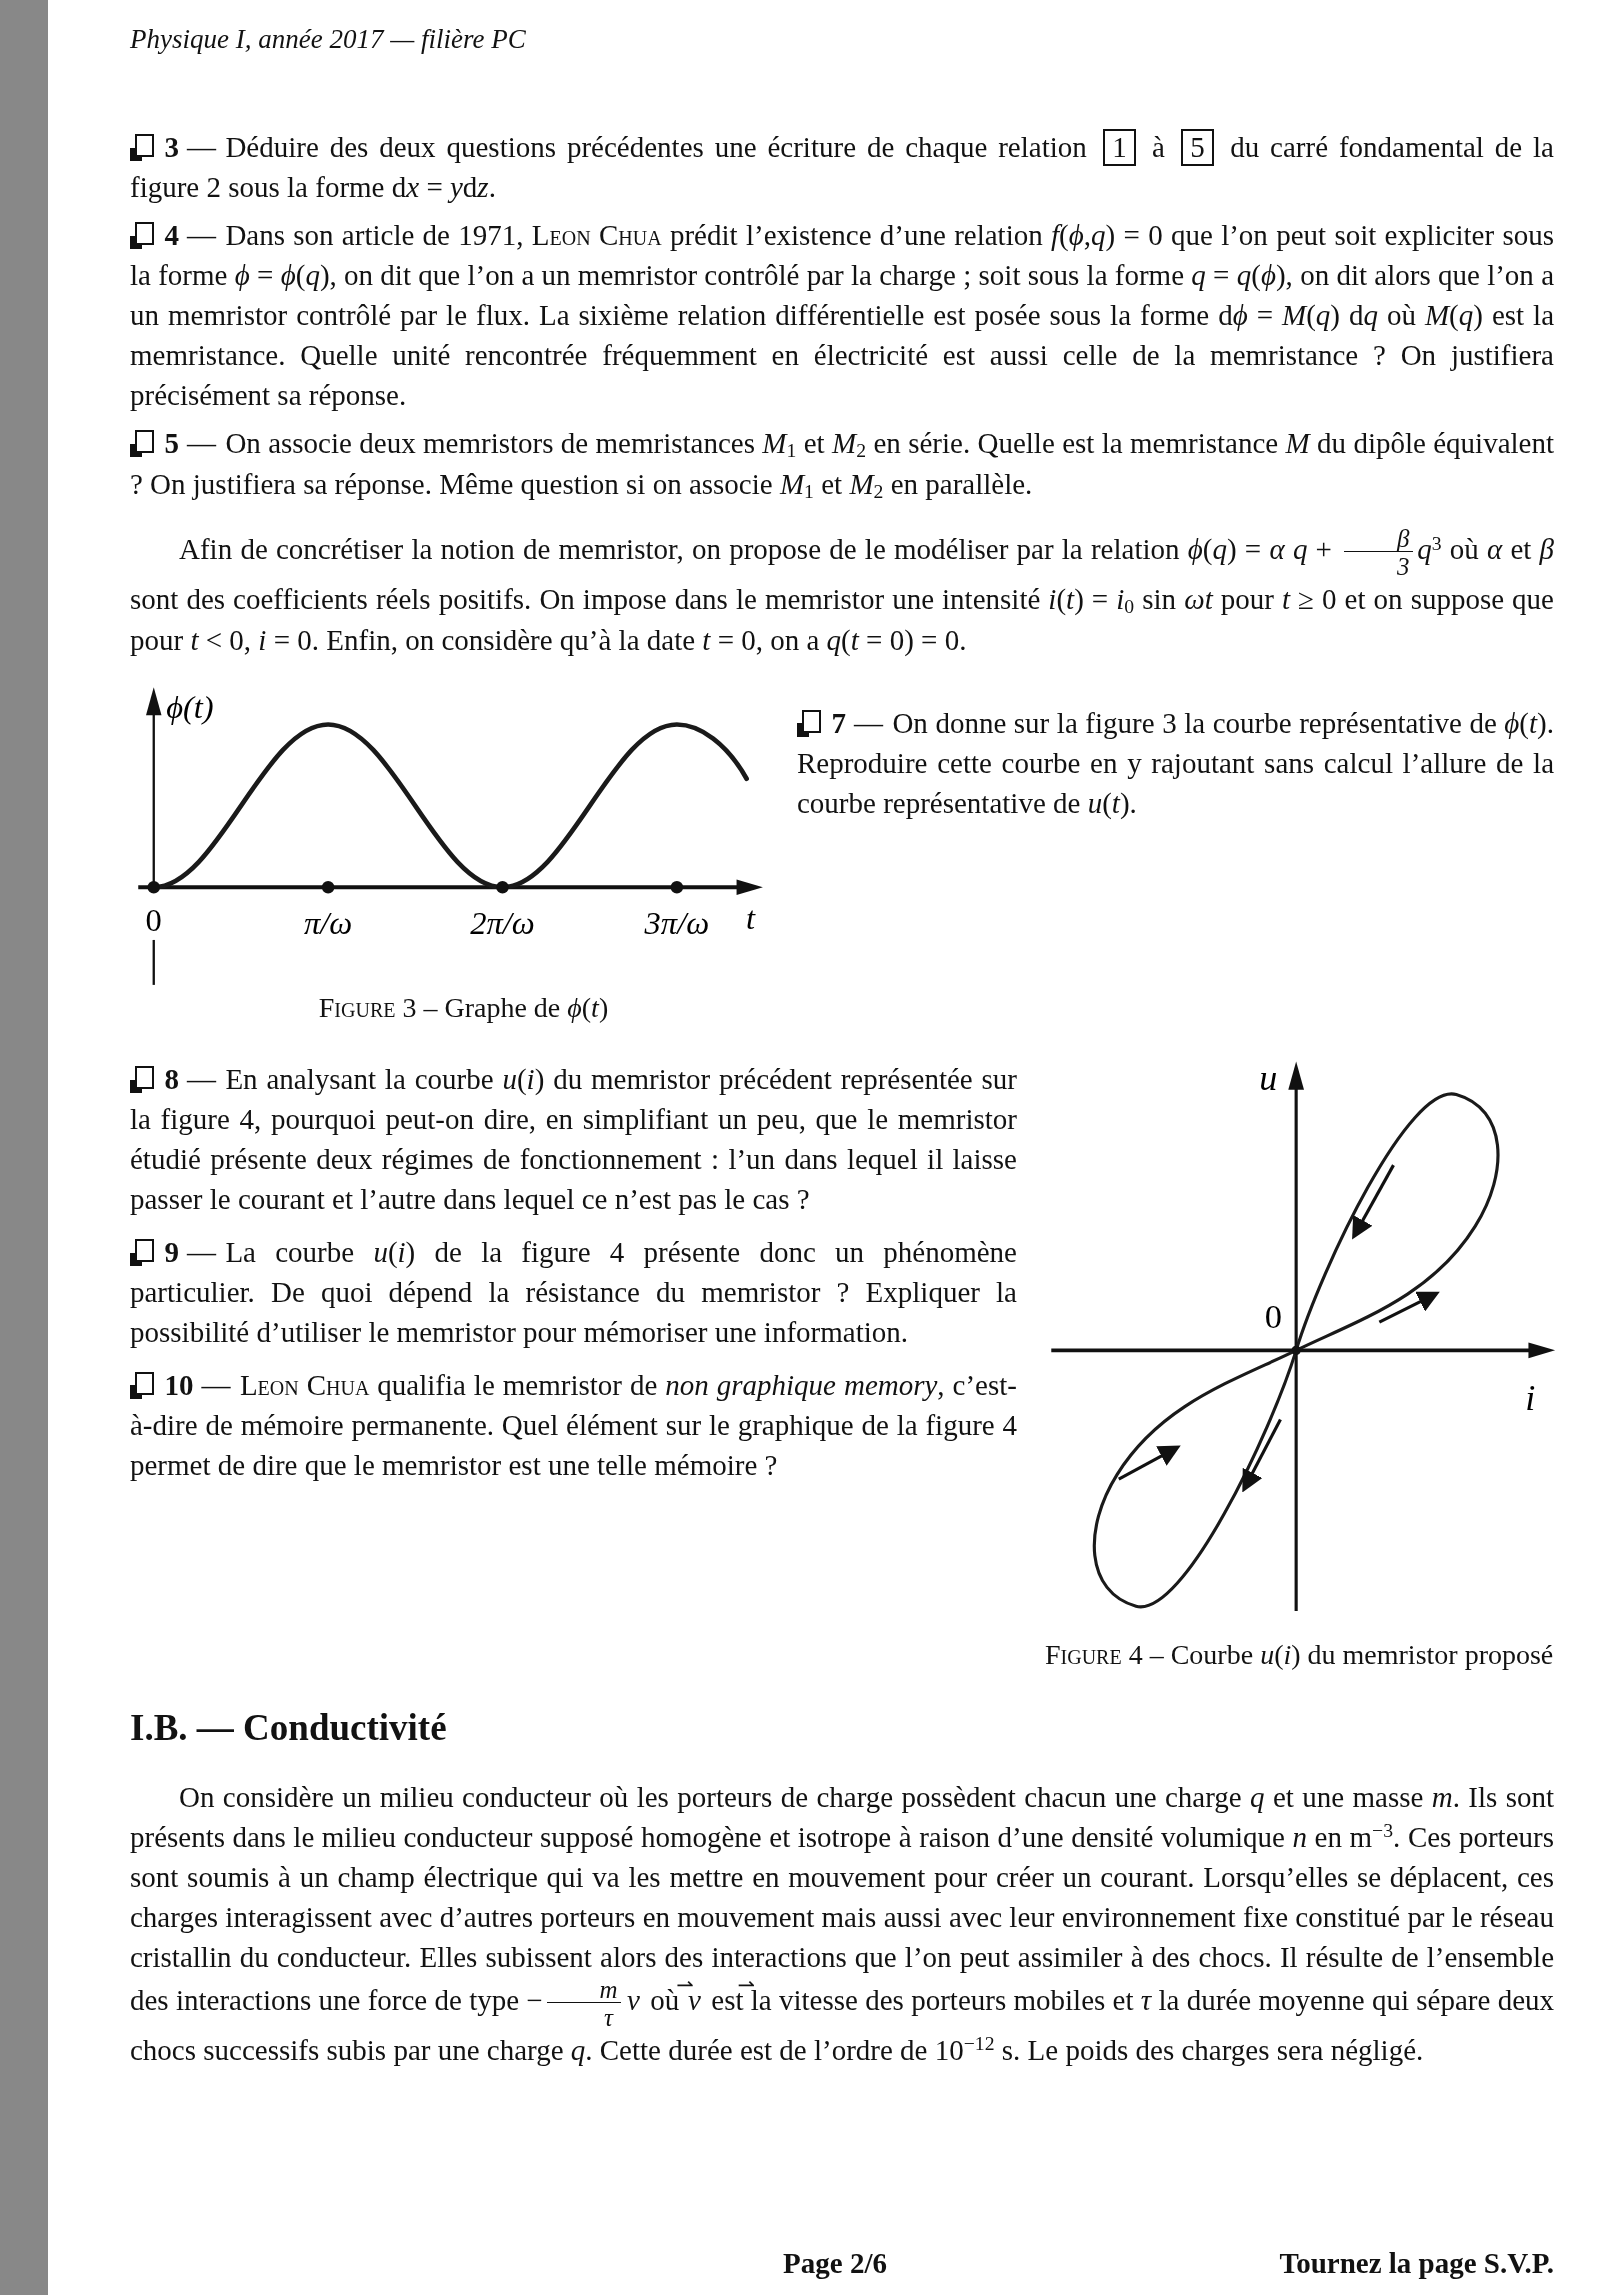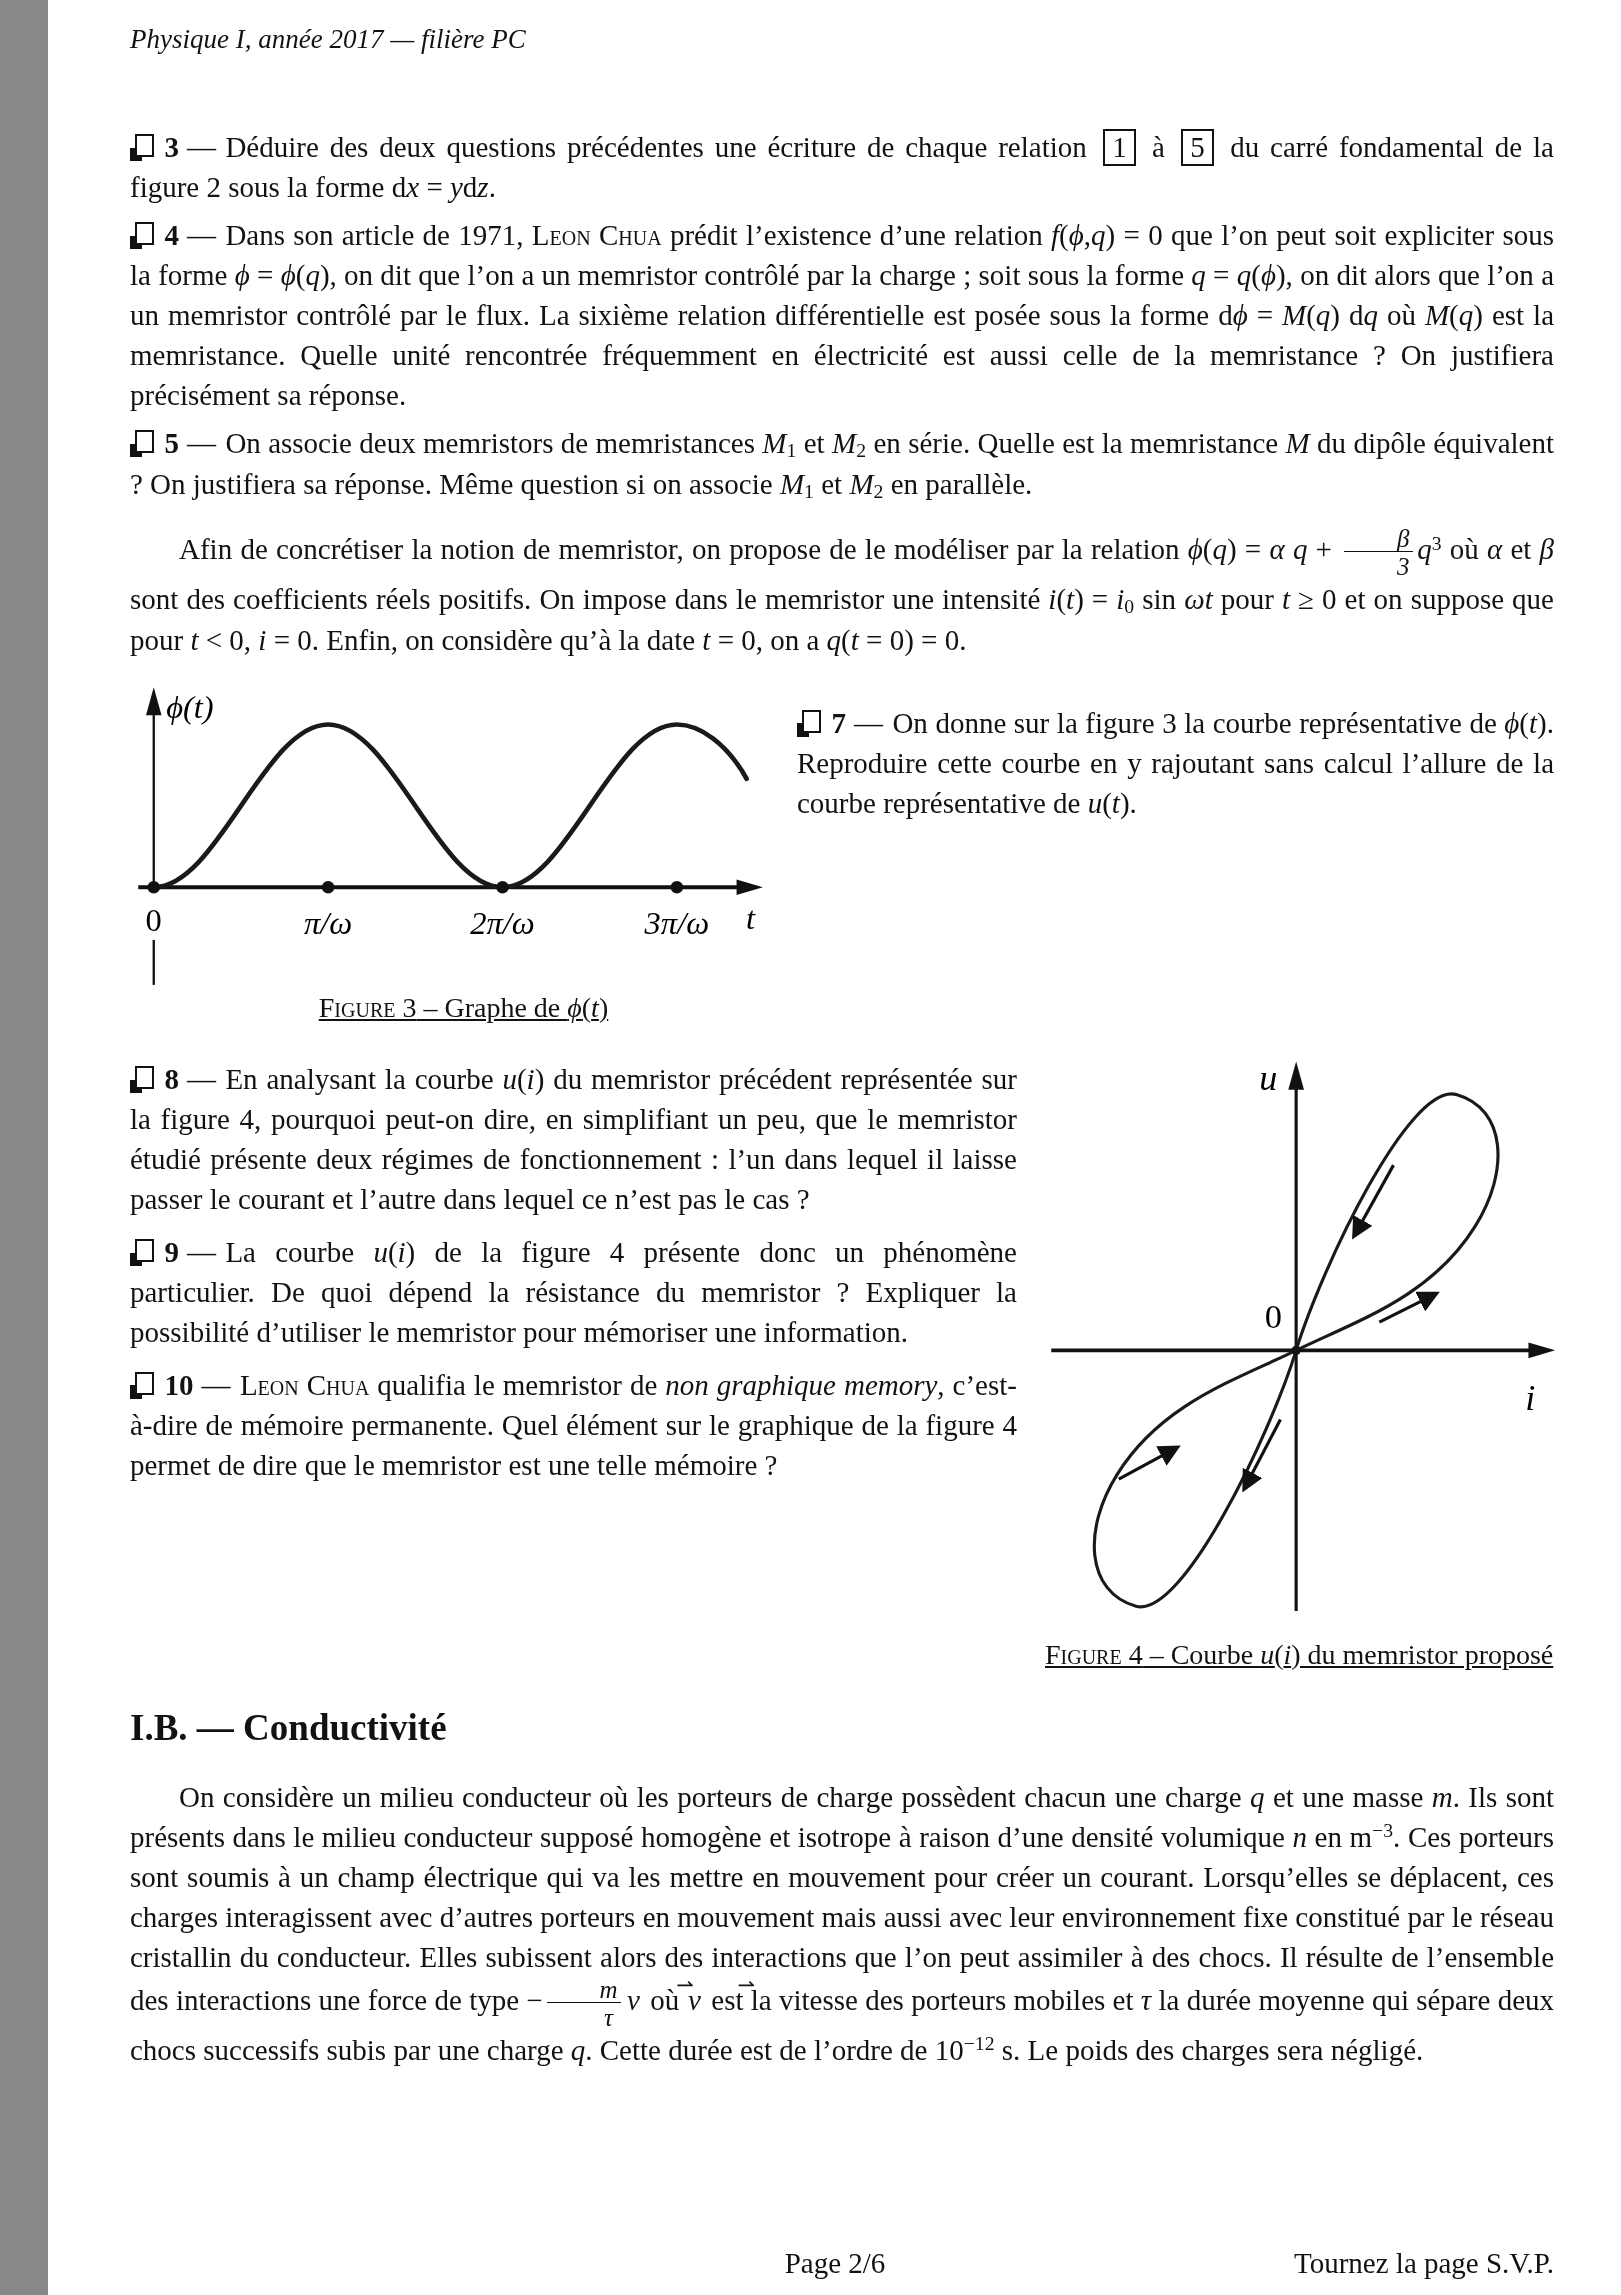--- a/index.html
+++ b/index.html
@@ -30,25 +30,25 @@
   .run-frac .fd{padding-top:1.6px;}
   .run-vec{font-style:italic;position:relative;margin:0 3.1px 0 1.6px;}
   .run-vec::after{content:"⇀";position:absolute;left:0.02em;top:-0.62em;font-size:0.72em;font-style:normal;}
   .row{display:flex;align-items:flex-start;}
   .row1{margin-top:17.3px;}
   .row2{margin-top:23.6px;}
   .fig3-col{flex:0 0 667px;}
   .q67-col{flex:1;min-width:0;}
   .q8910-col{flex:0 0 887px;}
   .fig4-col{flex:1;min-width:0;margin-left:28px;}
-  .fig-caption{margin-top:1.6px;font-size:28px;text-decoration:underline;}
+  .fig-caption{margin-top:1.6px;font-size:28px;}
   .fig3-caption{text-align:center;}
   .fig4-caption{text-align:justify;margin-top:3.1px;}
   .section-heading{font-weight:bold;font-size:37px;margin:28px 0 23.6px 0;}
-  .doc-footer{position:absolute;left:68px;right:82px;bottom:12.6px;height:39px;font-weight:normal;}
+  .doc-footer{position:absolute;left:68px;right:82px;bottom:12.6px;height:39px;font-weight:bold;}
   .footer-page{position:absolute;left:50%;transform:translateX(-50%);}
   .footer-turn{position:absolute;right:0;text-align:center;}
   svg{display:block;}
   svg text{font-family:"Liberation Serif", serif;}
   .math-label{font-style:italic;}
 </style>
 </head>
 <body>
 
 <div class="page">

